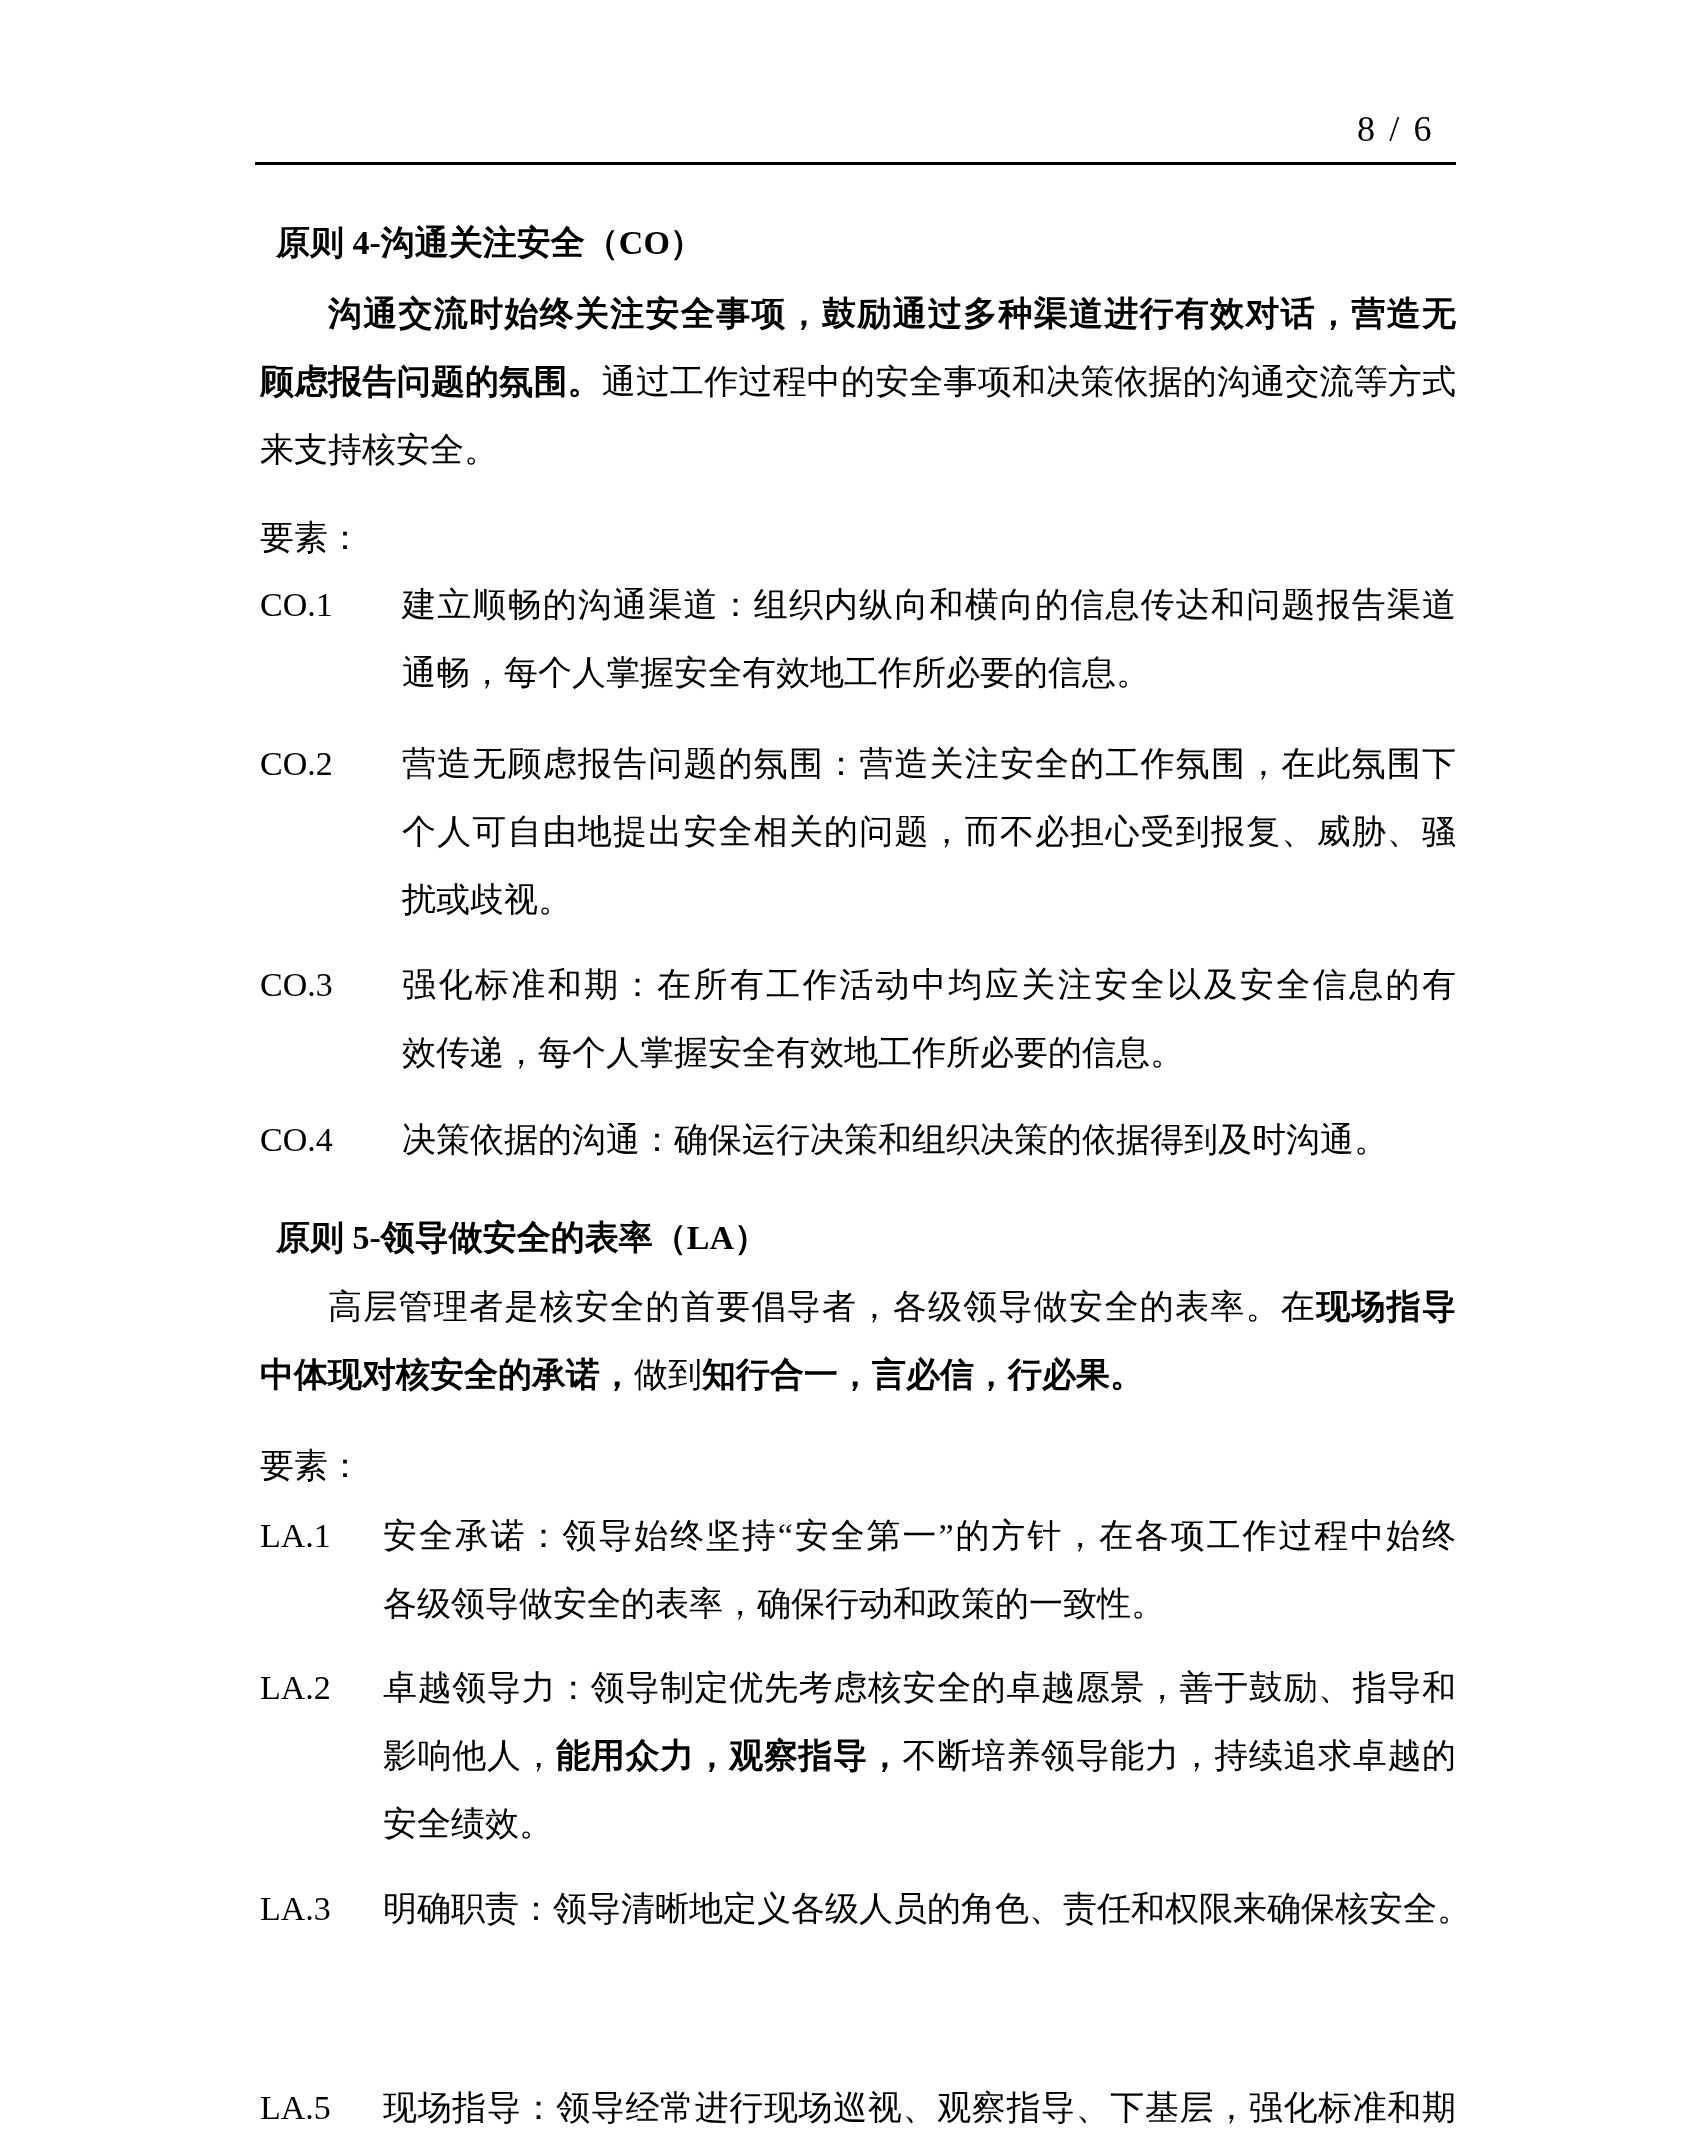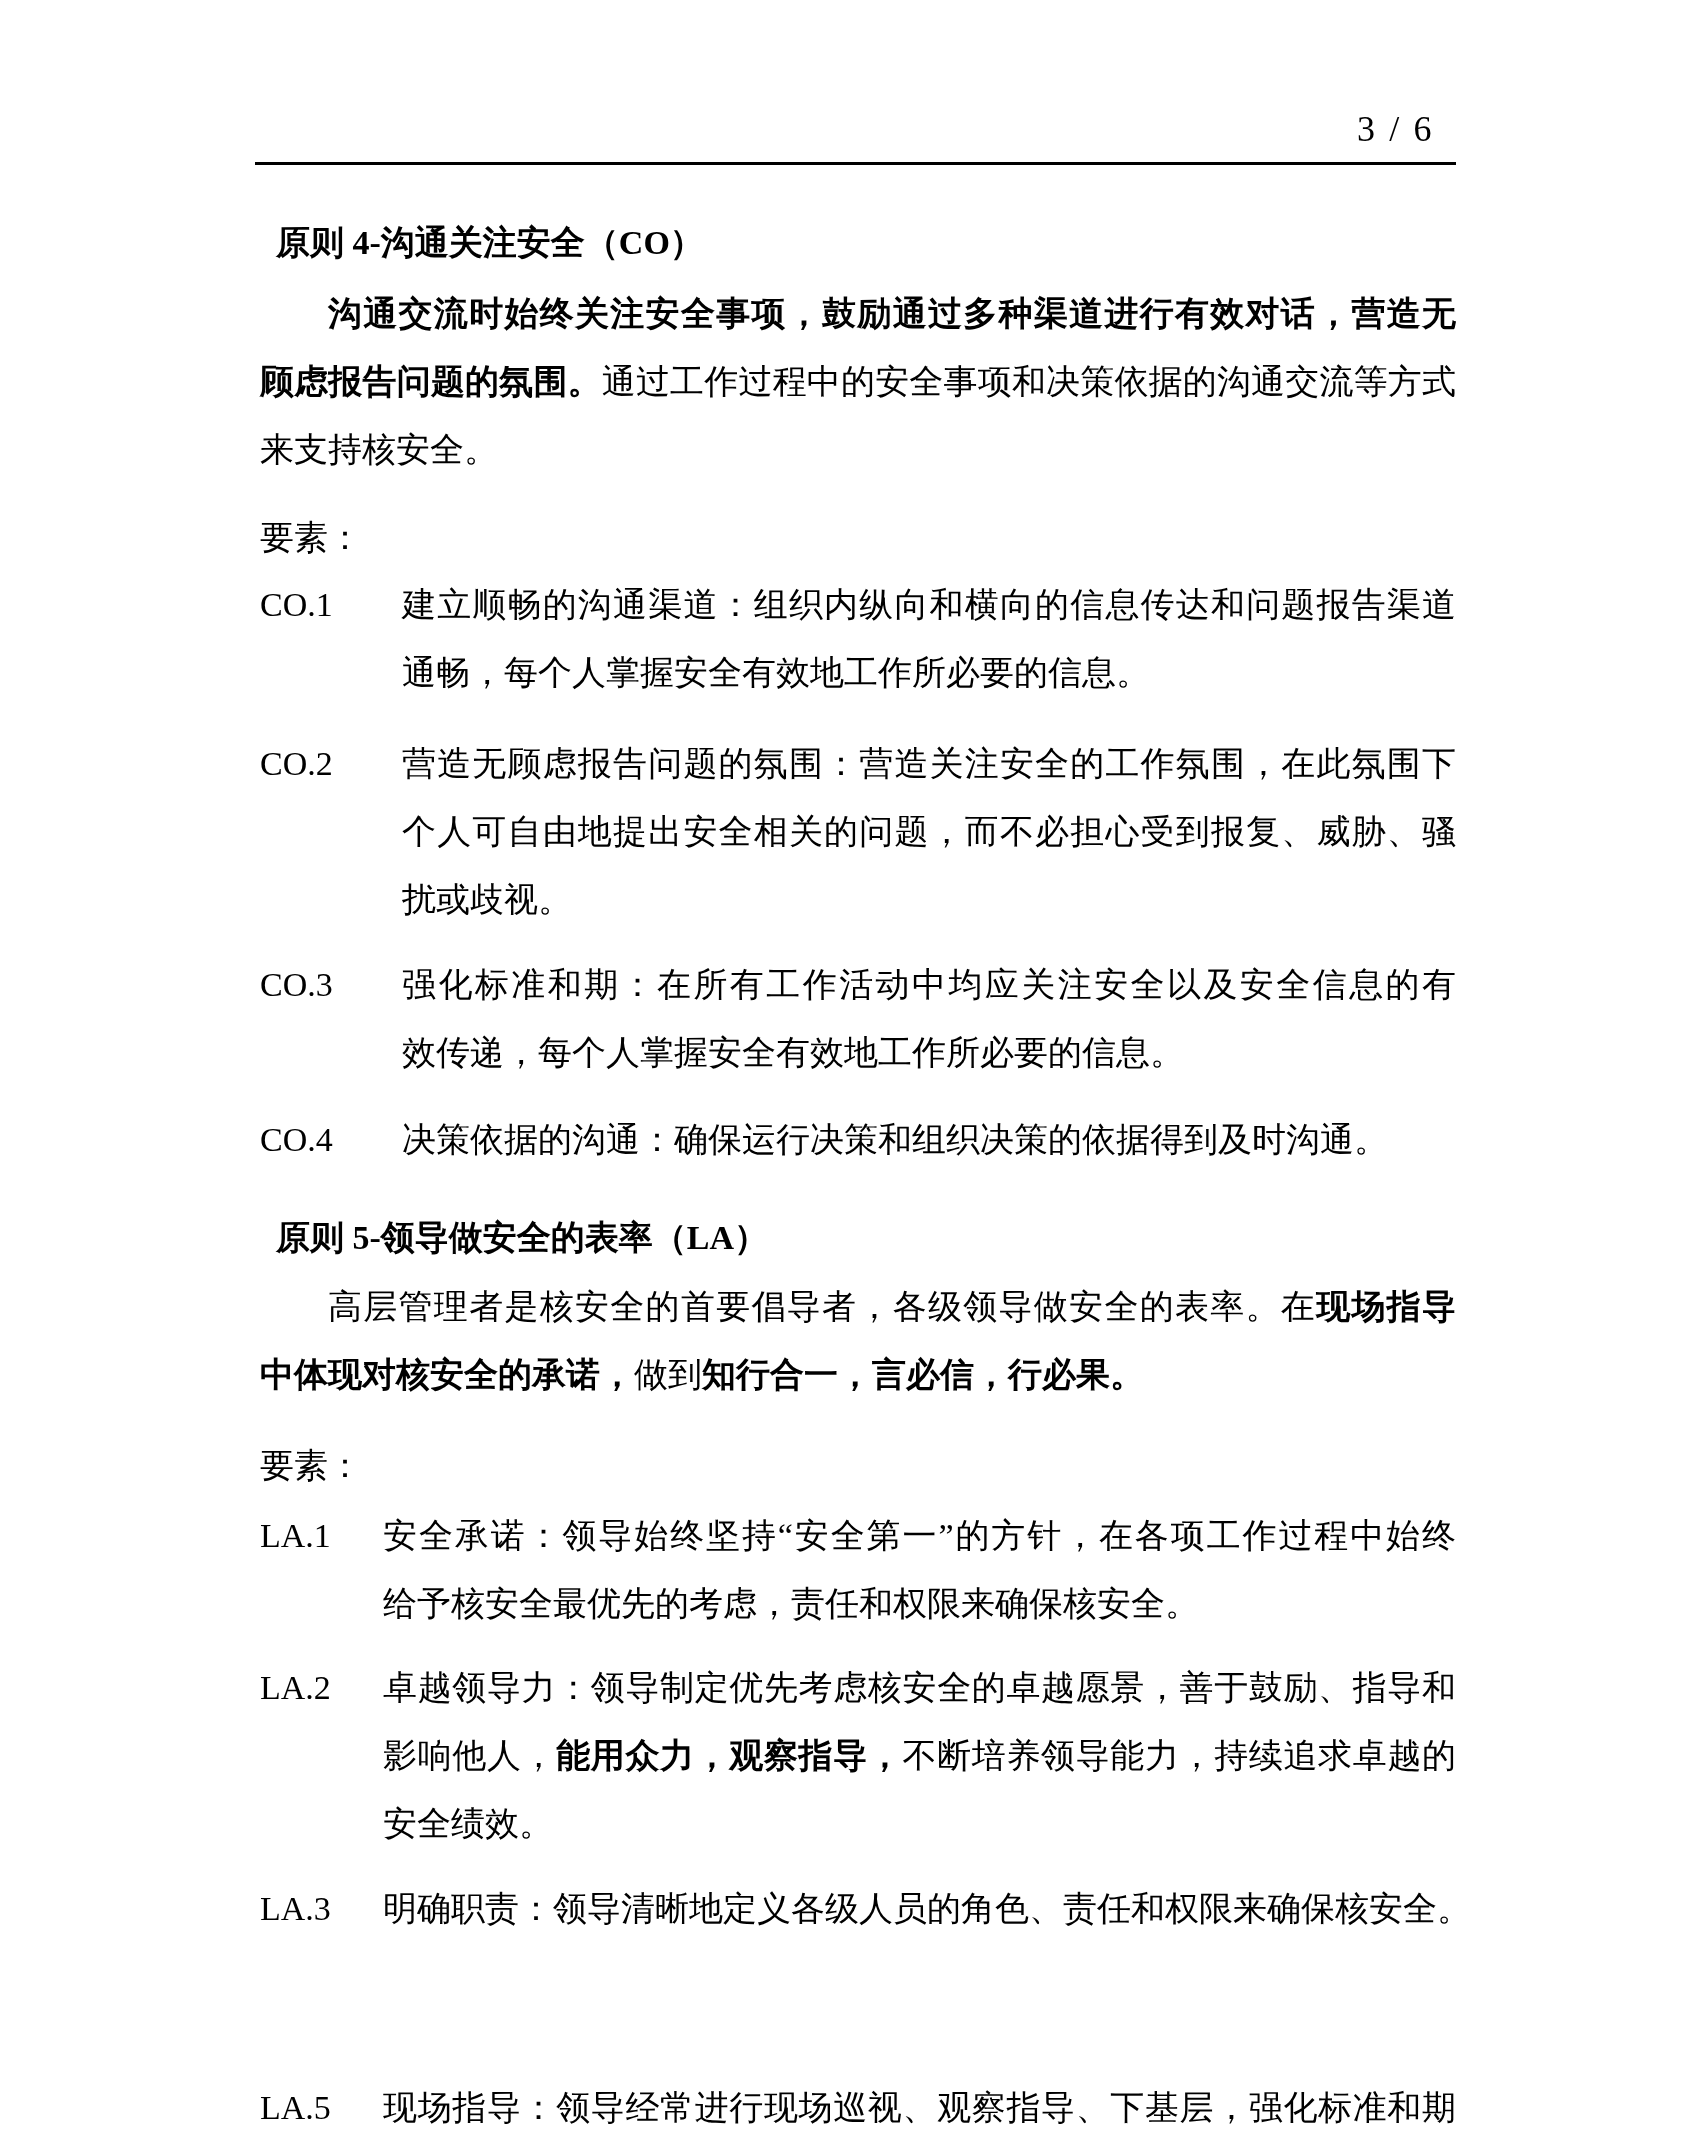--- a/index.html
+++ b/index.html
@@ -70,21 +70,21 @@
     white-space:normal;
   }
   .line.fi{padding-left:68px;}
   .b{font-weight:700;margin-top:32px;}
 </style>
 </head>
 <body>
 
 <div class="sheet">
 
-  <div class="pagenum">3 / 6</div>
+  <div class="pagenum">8 / 6</div>
   <div class="rule"></div>
 
   <div class="heading" style="top:193px">原则 4-沟通关注安全（CO）</div>
 
   <div class="para" style="top:280px">
     <div class="line j fi"><span class="b">沟通交流时始终关注安全事项，鼓励通过多种渠道进行有效对话，营造无</span></div>
     <div class="line j"><span class="b">顾虑报告问题的氛围。</span><span>通过工作过程中的安全事项和决策依据的沟通交流等方式</span></div>
     <div class="line"><span>来支持核安全。</span></div>
   </div>
 
@@ -119,21 +119,21 @@
   <div class="para" style="top:1273px">
     <div class="line j fi"><span>高层管理者是核安全的首要倡导者，各级领导做安全的表率。在</span><span class="b">现场指导</span></div>
     <div class="line"><span class="b">中体现对核安全的承诺，</span><span>做到</span><span class="b">知行合一，言必信，行必果。</span></div>
   </div>
 
   <div class="para" style="top:1432px">要素：</div>
 
   <div class="item la" style="top:1502px">
     <span class="label">LA.1</span>
     <div class="line j"><span>安全承诺：领导始终坚持“安全第一”的方针，在各项工作过程中始终</span></div>
-    <div class="line"><span>给予核安全最优先的考虑，责任和权限来确保核安全。</span></div>
+    <div class="line"><span>各级领导做安全的表率，确保行动和政策的一致性。</span></div>
   </div>
 
   <div class="item la" style="top:1654px">
     <span class="label">LA.2</span>
     <div class="line j"><span>卓越领导力：领导制定优先考虑核安全的卓越愿景，善于鼓励、指导和</span></div>
     <div class="line j"><span>影响他人，</span><span class="b">能用众力，观察指导，</span><span>不断培养领导能力，持续追求卓越的</span></div>
     <div class="line"><span>安全绩效。</span></div>
   </div>
 
   <div class="item la" style="top:1875px">

